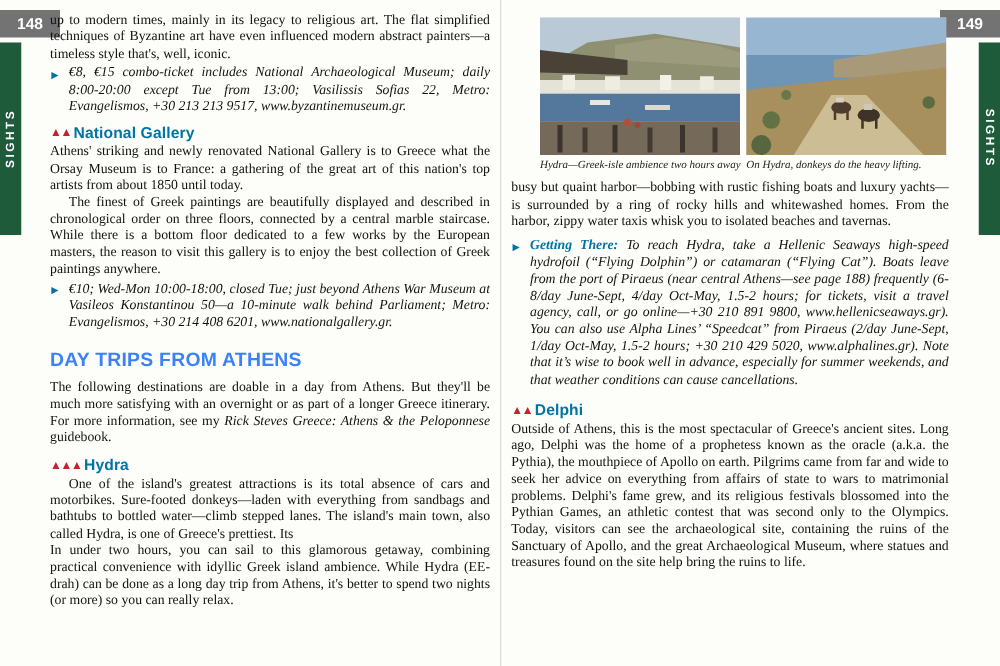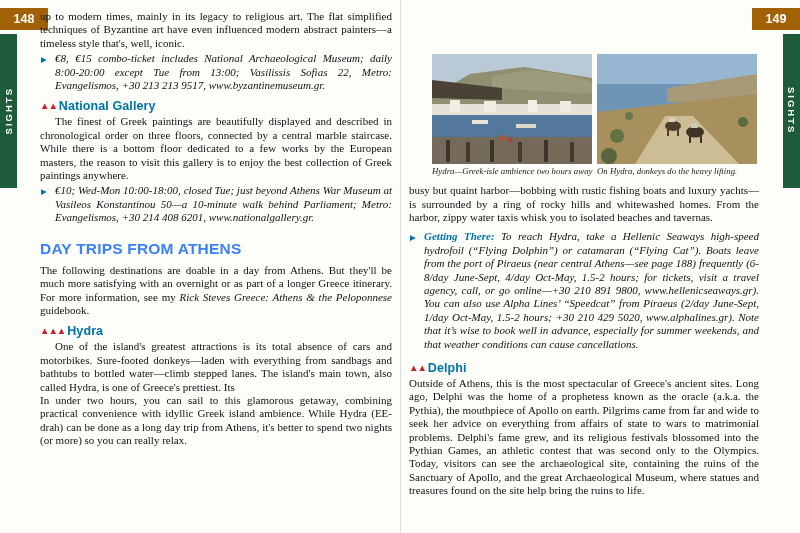--- a/index.html
+++ b/index.html
@@ -7,21 +7,21 @@
   .spread {
     position:relative; width:800px; height:533px; margin:0 auto;
     background:#fdfdfa; overflow:hidden;
     font-family:"Liberation Serif","DejaVu Serif",serif;
     color:#111;
   }
   .gutter { position:absolute; left:400px; top:0; width:1px; height:533px; background:#dddcd6; }
 
   
   .pagenum-tab {
-    position:absolute; top:8; height:22px; width:48px; background:#a16207;
+    position:absolute; top:8; height:22px; width:48px; background:#737373;
     color:#fff; font-family:"Liberation Sans",sans-serif; font-weight:bold; font-size:12.5px;
     display:flex; align-items:center; justify-content:center;
   }
   .pagenum-tab.left { left:0; top:8px; }
   .pagenum-tab.right { right:0; top:8px;text-align:center; }
 
   
   .side-strip {
     position:absolute; top:34px; width:17px; height:154px; background:#1d5b3b;
     display:flex; align-items:center; justify-content:center;
@@ -57,21 +57,21 @@
   }
   .sec-head .tri { color:#c2232f; font-size:9.5px; letter-spacing:-1px; margin-right:2px; position:relative; top:-1px; }
 
   .big-head {
     margin:15px 0 6px 0; font-family:"Liberation Sans",sans-serif;
     font-weight:bold; font-size:15.5px; color:#3b82f6; letter-spacing:0.2px;
   }
 
   
   .photos { display:flex; gap:3px; margin:4px 0 8px 23px; }
-  .photo { width:184px;margin-top:40px; }
+  .photo { width:184px; }
   .photo svg { display:block; width:160px; height:110px; background:#ccc; }
   .caption {
     font-size:8.8px; font-style:italic; line-height:1.15; margin-top:2px; color:#222;
   }
 </style>
 </head>
 <body>
 
 <div class="spread">
   <div class="gutter"></div>
@@ -89,20 +89,21 @@
   <div class="col col-left">
     <p class="p">up to modern times, mainly in its legacy to religious art. The flat simplified techniques of Byzantine art have even influenced modern abstract painters—a timeless style that's, well, iconic.</p>
 
     <div class="listing">
       <span class="marker">▶</span><span>€8, €15 combo-ticket includes National Archaeological Museum; daily 8:00-20:00 except Tue from 13:00; Vasilissis Sofias 22, Metro: Evangelismos, +30 213 213 9517, www.byzantinemuseum.gr.</span>
     </div>
 
     <div class="sec-head">
       <span class="tri">▲▲</span><span>National Gallery</span>
     </div>
+    <p class="p">Athens' striking and newly renovated National Gallery is to Greece what the Orsay Museum is to France: a gathering of the great art of this nation's top artists from about 1850 until today.</p>
     <p class="p indent">The finest of Greek paintings are beautifully displayed and described in chronological order on three floors, connected by a central marble staircase. While there is a bottom floor dedicated to a few works by the European masters, the reason to visit this gallery is to enjoy the best collection of Greek paintings anywhere.</p>
 
     <div class="listing">
       <span class="marker">▶</span><span>€10; Wed-Mon 10:00-18:00, closed Tue; just beyond Athens War Museum at Vasileos Konstantinou 50—a 10-minute walk behind Parliament; Metro: Evangelismos, +30 214 408 6201, www.nationalgallery.gr.</span>
     </div>
 
     <div class="big-head">DAY TRIPS FROM ATHENS</div>
     <p class="p"><span>The following destinations are doable in a day from Athens. But they'll be much more satisfying with an overnight or as part of a longer Greece itinerary. For more information, see my </span><i>Rick Steves Greece: Athens &amp; the Peloponnese</i><span> guidebook.</span></p>
 
     <div class="sec-head">

